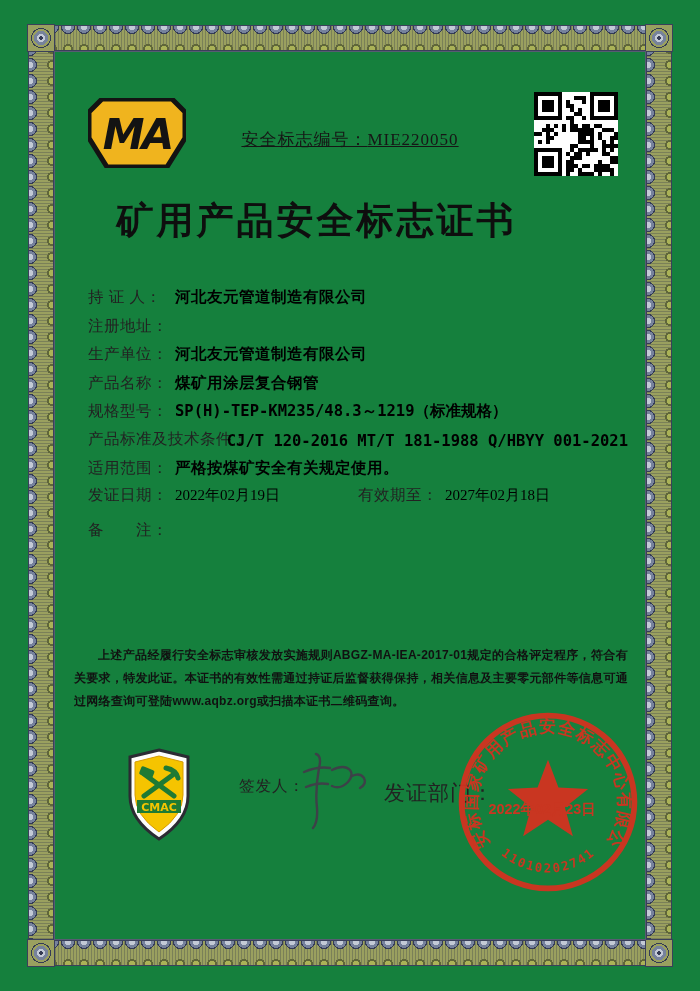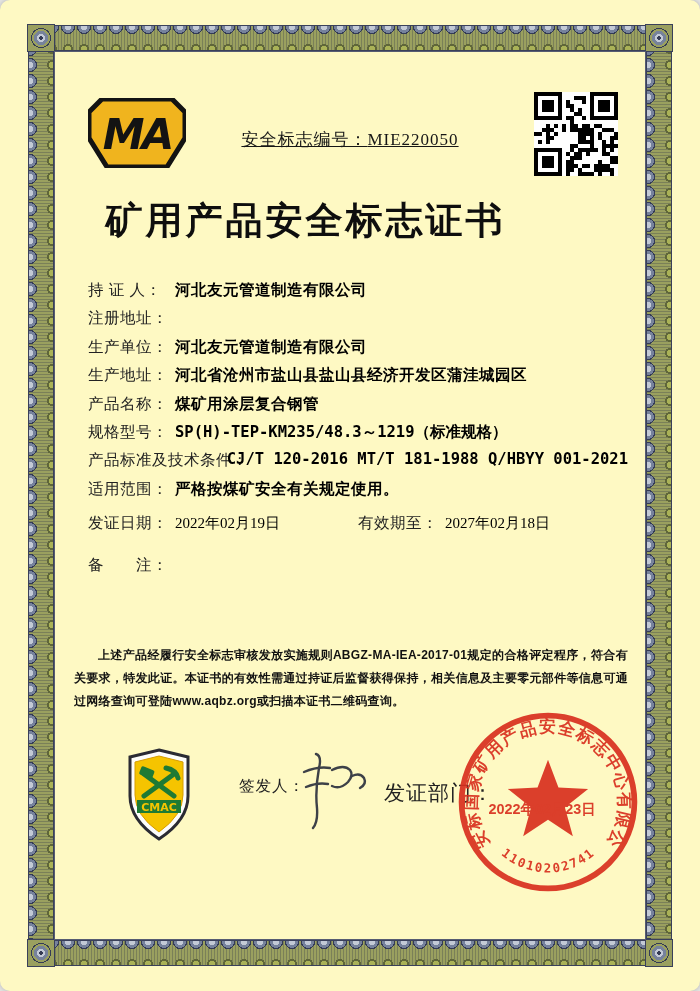--- a/index.html
+++ b/index.html
@@ -1,22 +1,21 @@
 <!DOCTYPE html>
 <html><head>
 <meta charset="utf-8">
 <style>
   html,body{margin:0;padding:0;background:#e9e9e6;}
   #page{
     position:relative;width:700px;height:991px;margin:0 auto;
-    background:#fef9c3;
+    background:#15803d;
     font-family:"Liberation Sans","DejaVu Sans",sans-serif;
     color:#1c1c1c;overflow:hidden;
     box-shadow:0 0 6px rgba(0,0,0,.25);
-    border-radius:10px;
   }
   
   .band{position:absolute;background-color:#9aa05f;
     background-image:
       radial-gradient(circle at 50% 1px, #c3cad6 0 3px, #76829c 3px 6px, #343b55 6px 7px, rgba(0,0,0,0) 7px),
       radial-gradient(circle at 50% 23px, #aab257 0 3px, #5f6639 3px 5px, rgba(0,0,0,0) 5px),
       repeating-linear-gradient(90deg, rgba(40,45,70,.28) 0 1px, rgba(0,0,0,0) 1px 3px);
     background-size:16px 24px,16px 24px,auto;
     border-top:1px solid #3a405a;border-bottom:1px solid #3a405a;}
   .band.v{background-image:
@@ -33,36 +32,36 @@
     background:radial-gradient(circle at 50% 50%, #343b55 0 2px, #c3cad6 2px 4px, #76829c 4px 7px, #9aa05f 7px 9px, #343b55 9px 10px, #9aa05f 10px);}
   .corner.tl{left:27px;top:24px}.corner.tr{right:27px;top:24px}
   .corner.bl{left:27px;bottom:24px}.corner.br{right:27px;bottom:24px}
   .innerline{position:absolute;left:54px;top:51px;right:54px;bottom:51px;border:1px solid #565c72;pointer-events:none;}
 
   
   .ma-logo{position:absolute;left:88px;top:98px;width:98px;height:70px;}
   .cert-no{position:absolute;left:0;top:128px;width:700px;text-align:center;
     font-family:"Liberation Serif","DejaVu Serif",serif;font-size:17px;letter-spacing:1px;color:#161616;text-decoration:underline;}
   .qr{position:absolute;left:534px;top:92px;width:84px;height:84px;}
-  .title{position:absolute;left:1px;top:196px;width:609px;text-align:center;
+  .title{position:absolute;left:12px;top:196px;width:609px;text-align:center;
     font-family:"Liberation Serif","DejaVu Serif",serif;font-weight:bold;
     font-size:37px;letter-spacing:3px;color:#0e0e0e;}
 
   
   .fields{position:absolute;left:88px;top:280px;width:540px;font-size:15.5px;}
-  .frow{display:flex;align-items:flex-start;height:28.4px;}
+  .frow{display:flex;align-items:flex-end;height:28.4px;}
   .flabel{min-width:87px;color:#222;letter-spacing:.5px;white-space:nowrap;}
   .fvalue{font-weight:bold;color:#000;letter-spacing:.5px;white-space:nowrap;}
   .fvalue.mono{font-family:"DejaVu Sans Mono","Liberation Mono",monospace;letter-spacing:0;}
   .fvalue.reg{font-weight:bold;}
   .frow.longlabel .flabel{min-width:0;margin-right:24px;}
   .daterow{display:flex;align-items:baseline;height:30px;margin-top:6px;}
   .daterow .dval{font-family:Liberation Serif, serif;font-size:15px;color:#000;}
   .daterow .gap{width:78px;}
-  .remarkrow{display:flex;align-items:baseline;height:30px;margin-top:12px;}
+  .remarkrow{display:flex;align-items:baseline;height:30px;margin-top:5px;}
 
   
   .statement{position:absolute;left:74px;top:644px;width:554px;
     font-size:12px;line-height:23px;font-weight:600;color:#111;
     text-indent:2em;letter-spacing:.3px;text-align:justify;}
 
   
   .cmac{position:absolute;left:126px;top:748px;width:66px;height:94px;}
   .issuer-label{position:absolute;left:239px;top:776px;font-size:15.5px;color:#222;letter-spacing:1px;}
   .signature{position:absolute;left:296px;top:742px;width:78px;height:92px;}
@@ -234,24 +233,20 @@
       <span class="fvalue">河北友元管道制造有限公司</span>
     </div>
     <div class="frow">
       <span class="flabel">注册地址：</span>
     </div>
     <div class="frow">
       <span class="flabel">生产单位：</span>
       <span class="fvalue">河北友元管道制造有限公司</span>
     </div>
     <div class="frow">
-      <span class="flabel">生产地址：</span>
-      <span class="fvalue">河北省沧州市盐山县盐山县经济开发区蒲洼城园区</span>
-    </div>
-    <div class="frow">
       <span class="flabel">产品名称：</span>
       <span class="fvalue">煤矿用涂层复合钢管</span>
     </div>
     <div class="frow">
       <span class="flabel">规格型号：</span>
       <span class="fvalue mono">SP(H)-TEP-KM235/48.3～1219（标准规格）</span>
     </div>
     <div class="frow longlabel">
       <span class="flabel">产品标准及技术条件：</span>
       <span class="fvalue mono reg">CJ/T 120-2016 MT/T 181-1988 Q/HBYY 001-2021</span>

